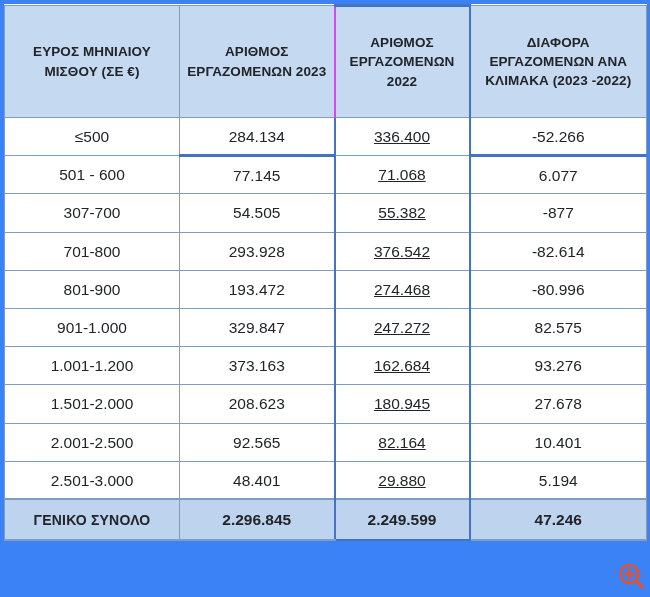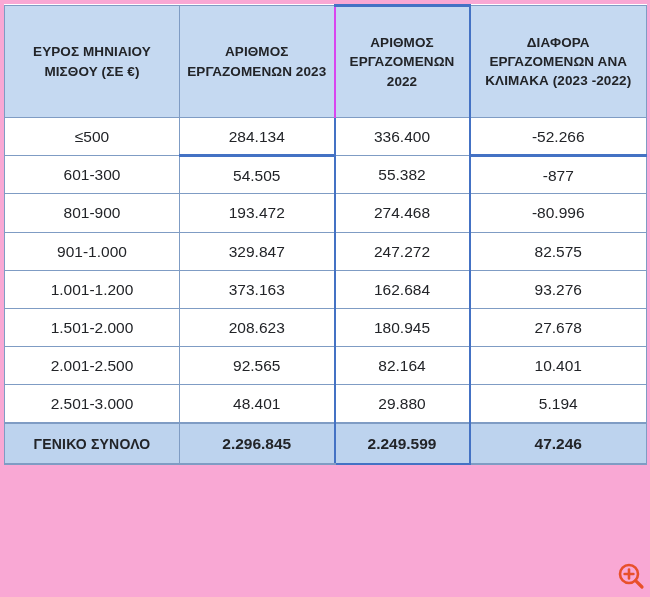--- a/index.html
+++ b/index.html
@@ -12,21 +12,21 @@
     height: 597px;
     overflow: hidden;
     font-family: "Liberation Sans", sans-serif;
     color: #222428;
   }
 
   #sheet {
     position: relative;
     width: 650px;
     height: 597px;
-    background: #f9a8d4;
+    background: #3b82f6;
     box-sizing: border-box;
   }
 
   table.grid {
     position: absolute;
     left: 4px;
     top: 4px;
     width: 642px;
     border-collapse: collapse;
     table-layout: fixed;
@@ -74,20 +74,21 @@
   tr.data-row td {
     background: #ffffff;
     height: 38.2px;
     font-size: 15.5px;
     line-height: 1.1;
     padding: 0 20px;
   }
   tr.data-row td.sel-col {
     border-left: 2px solid #4472c4;
     border-right: 2px solid #4472c4;
+    text-decoration: underline;
   }
   
   tr.data-row.first-rule td.rule {
     border-bottom: 3px solid #4472c4;
   }
 
   
   tr.total-row td {
     background: #bdd3ee;
     height: 41px;
@@ -140,28 +141,40 @@
     </thead>
     <tbody>
 
       <tr class="data-row first-rule">
         <td>≤500</td>
         <td class="rule">284.134</td>
         <td class="sel-col">336.400</td>
         <td class="rule">-52.266</td>
       </tr>
 
-
-      <tr class="data-row">
-        <td>601-300</td>
+      <tr class="data-row">
+        <td>501 - 600</td>
+        <td>77.145</td>
+        <td class="sel-col">71.068</td>
+        <td>6.077</td>
+      </tr>
+
+      <tr class="data-row">
+        <td>307-700</td>
         <td>54.505</td>
         <td class="sel-col">55.382</td>
         <td>-877</td>
       </tr>
 
+      <tr class="data-row">
+        <td>701-800</td>
+        <td>293.928</td>
+        <td class="sel-col">376.542</td>
+        <td>-82.614</td>
+      </tr>
 
       <tr class="data-row">
         <td>801-900</td>
         <td>193.472</td>
         <td class="sel-col">274.468</td>
         <td>-80.996</td>
       </tr>
 
       <tr class="data-row">
         <td>901-1.000</td>

